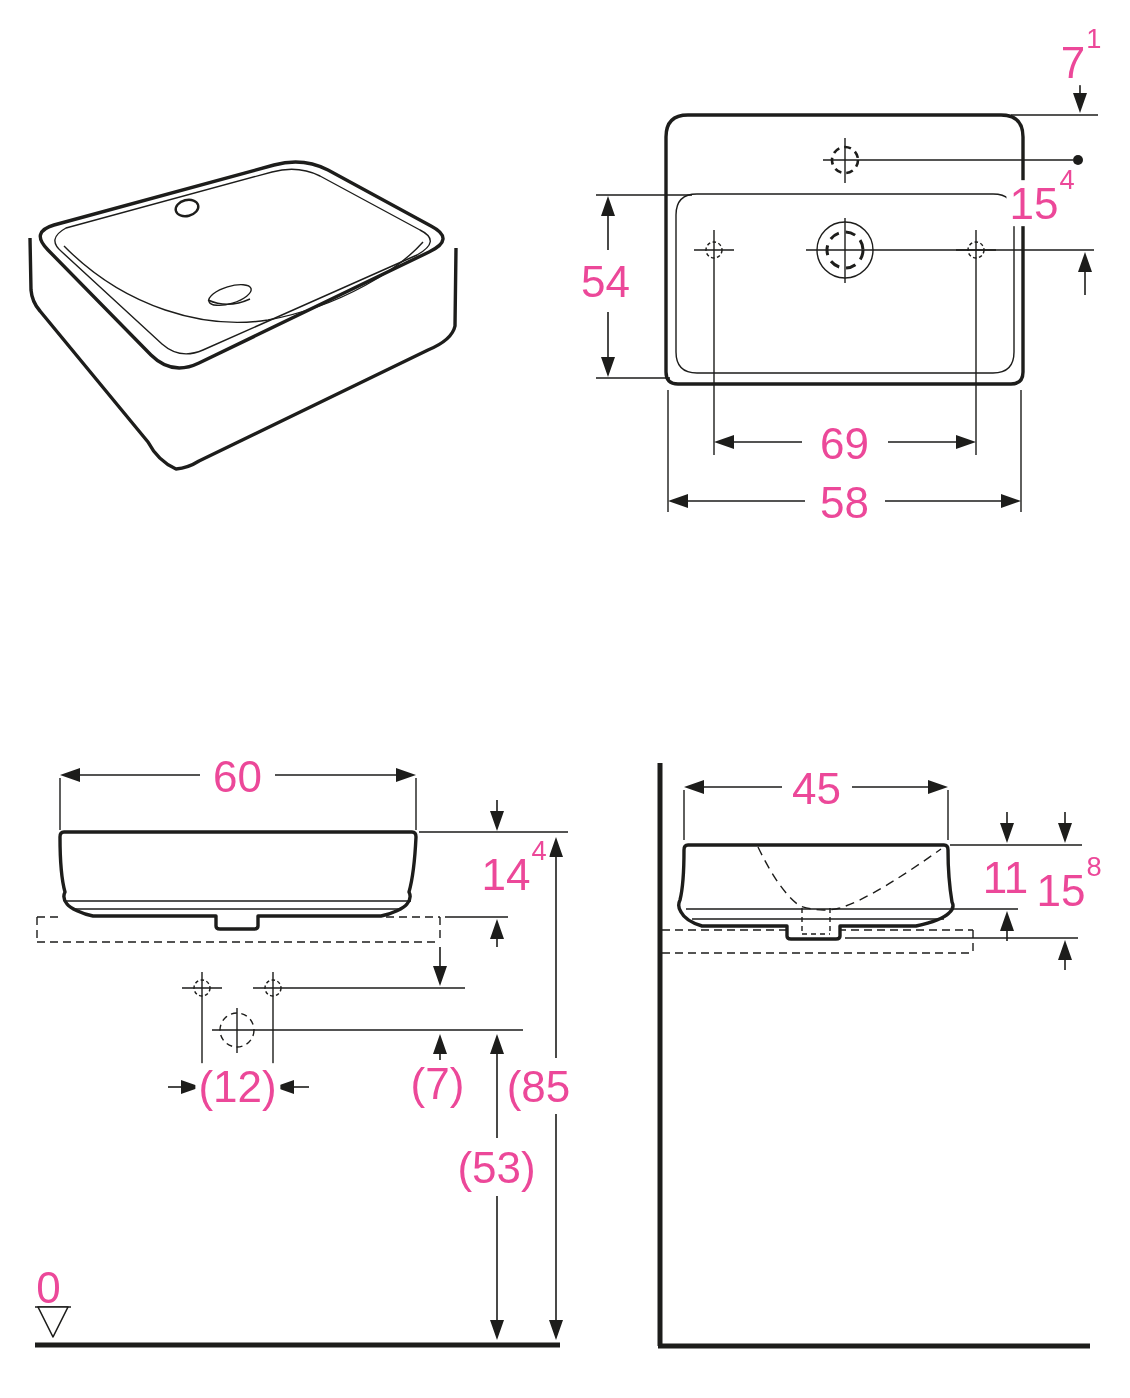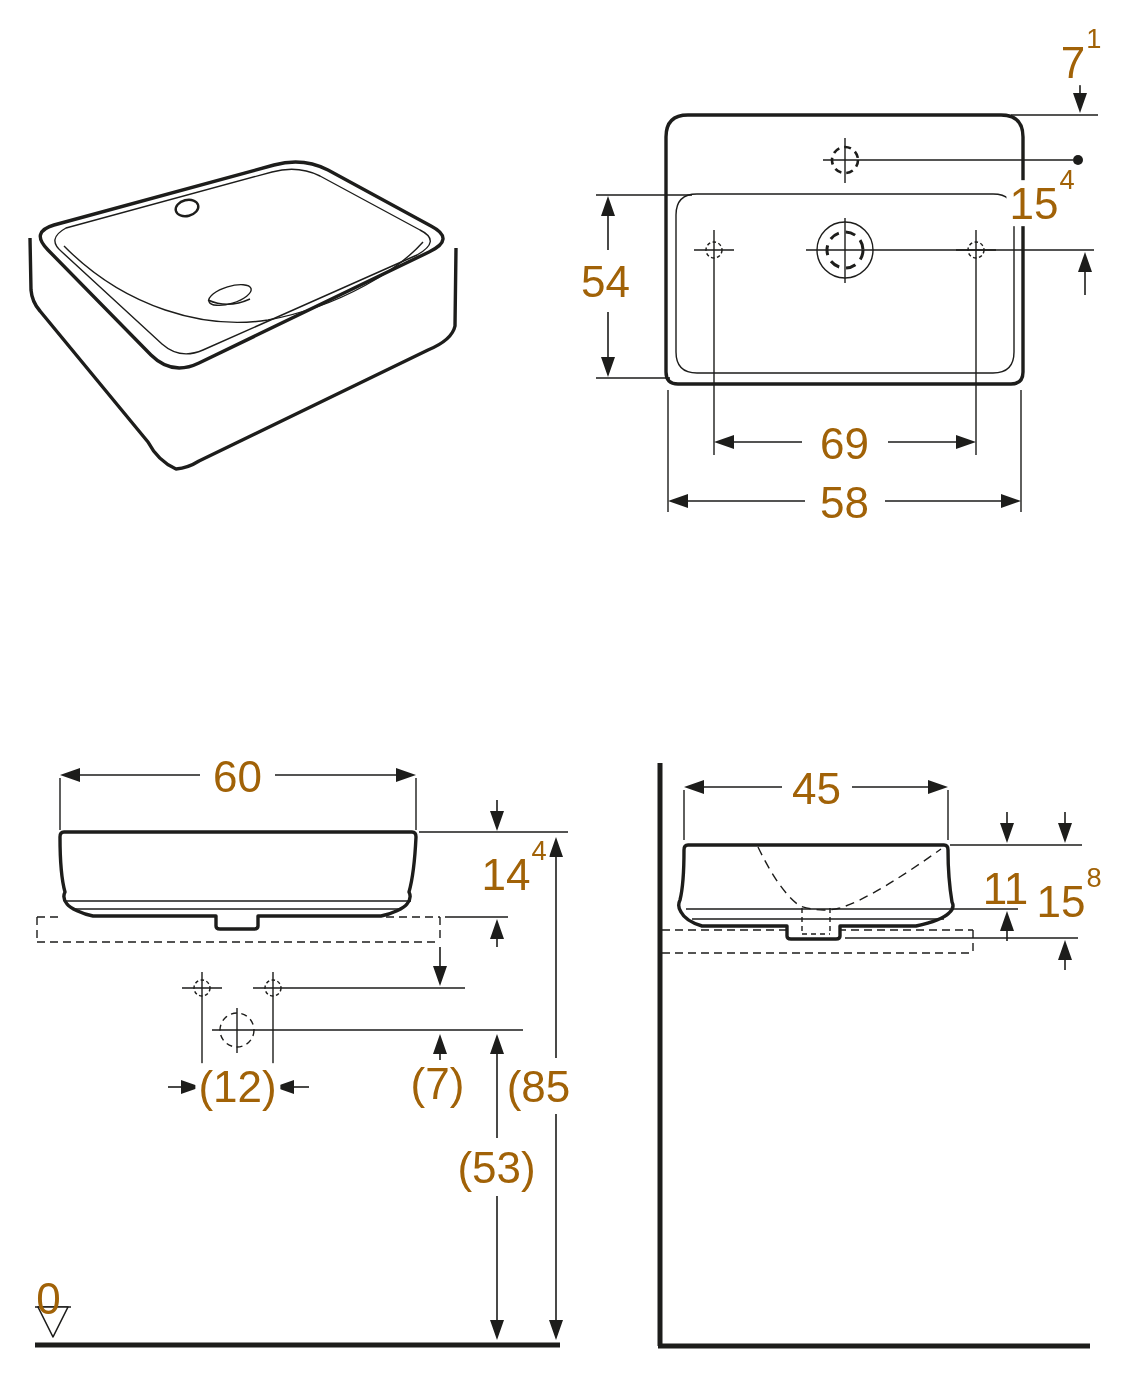--- a/index.html
+++ b/index.html
@@ -1,23 +1,23 @@
 <!DOCTYPE html>
 <html><head>
 <meta charset="utf-8">
 <style>
   html,body{margin:0;padding:0;background:#fff;}
   #canvas{position:relative;width:1130px;height:1398px;background:#fff;overflow:hidden;
           font-family:"Liberation Sans",sans-serif;}
   svg{position:absolute;left:0;top:0;}
   .lbl{position:absolute;transform:translate(-50%,-50%);
        font-family:"Liberation Sans",sans-serif;font-size:44px;line-height:1;
-       color:#a16207;background:#fff;padding:0 3px;white-space:nowrap;}
+       color:#ec4899;background:#fff;padding:0 3px;white-space:nowrap;}
   .lbl sup{font-size:0.62em;position:relative;top:-0.5em;margin-left:1px;}
-  .nobg{background:transparent;margin-top:11px;}
+  .nobg{background:transparent;}
   
   .lt{stroke:#1d1d1b;stroke-width:3.4;fill:none;stroke-linejoin:round;}
   .ltf{stroke:#1d1d1b;stroke-width:3.4;fill:#fff;stroke-linejoin:round;}
   .ln{stroke:#1d1d1b;stroke-width:1.4;fill:none;}
   .dim{stroke:#1d1d1b;stroke-width:1.6;fill:none;}
   .arr{fill:#1d1d1b;stroke:none;}
   .dsh{stroke:#1d1d1b;stroke-width:1.4;fill:none;stroke-dasharray:8 5;}
   .thick5{stroke:#1d1d1b;stroke-width:5;fill:none;}
 </style>
 </head>

